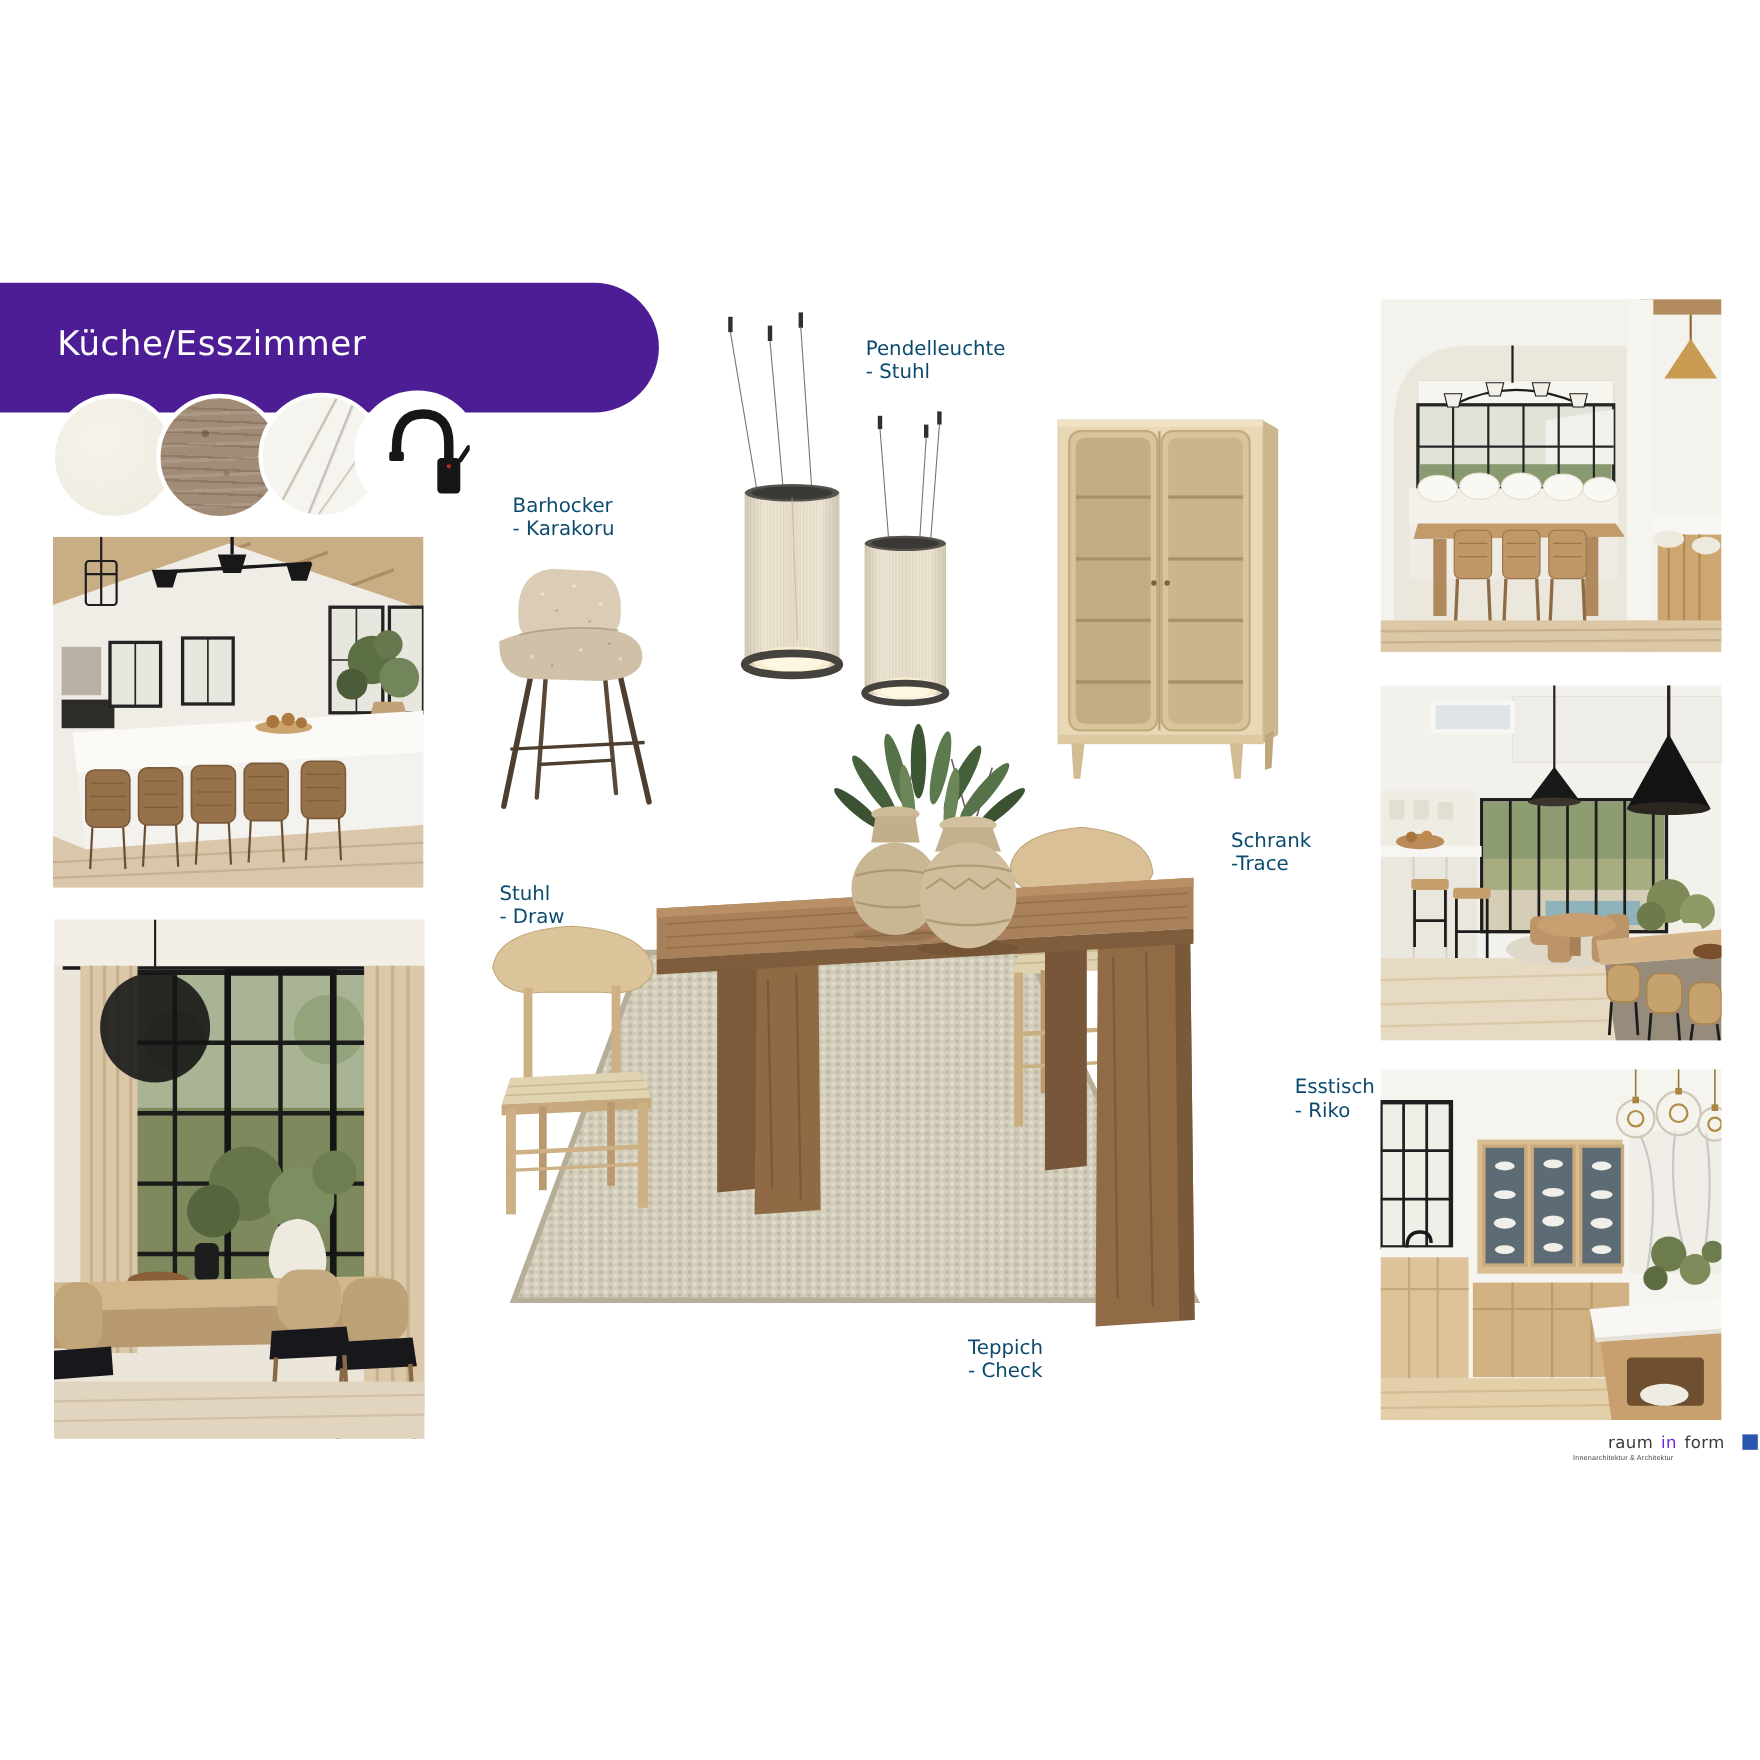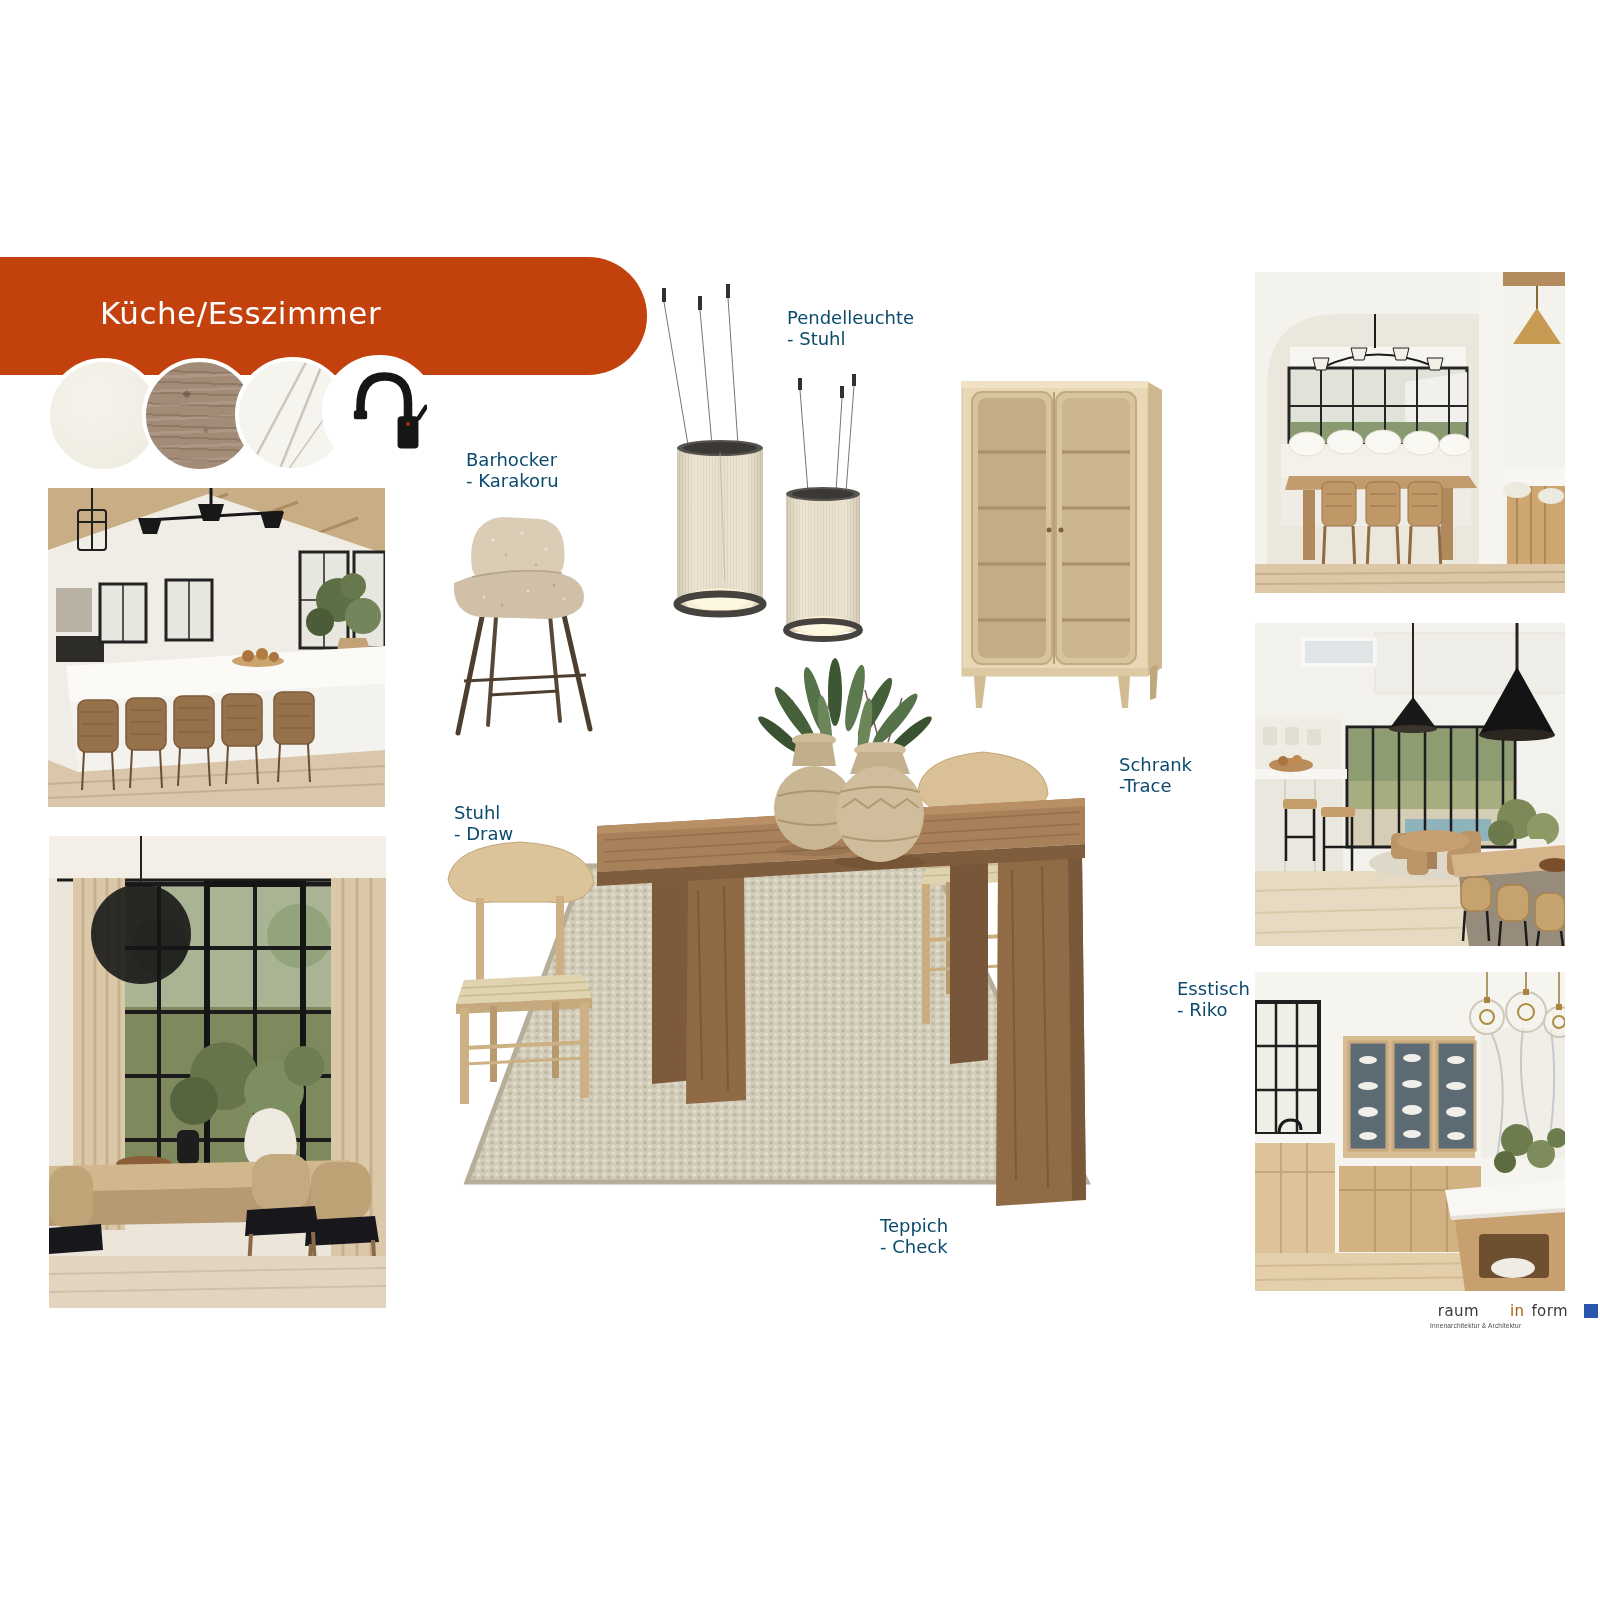--- a/index.html
+++ b/index.html
@@ -37,21 +37,21 @@
             font-size:15px;color:#3a3a3a;letter-spacing:.4px;}
   .logo-square{width:14px;height:14px;margin-left:9px;display:inline-block;background:#2a55ae;}
   .logo-sub{font-family:"Liberation Sans",sans-serif;font-size:6.5px;color:#4a4a4a;
             margin-top:2px;letter-spacing:.2px;}
 </style>
 </head>
 <body>
 
 <div id="board">
 
-  <div class="banner" style="background-color: #c2410c; padding-left: 48px;">
+  <div class="banner" style="background-color: #4c1d95;">
     <h1 class="banner-title">Küche/Esszimmer</h1>
   </div>
 
   <div class="swatch swatch-cream" style="left: 46px; top: 358px; background-color: rgb(242, 239, 231);"></div>
   <div class="swatch swatch-wood" style="left: 142px; top: 358px; background-color: rgb(162, 140, 119);"></div>
   <div class="swatch swatch-marble" style="left: 235px; top: 357px; background-color: rgb(246, 244, 239);"></div>
   <div class="swatch swatch-faucet" style="left: 322px; top: 355px; background-color: rgb(255, 255, 255);">
     <svg viewBox="0 0 100 100" width="95" height="95">
       <path d="M30,52 L30,44 Q30,12 55,12 Q80,12 80,40 L80,58" fill="none" stroke="#161616" stroke-width="9"></path>
       <rect x="23" y="48" width="14" height="9" rx="2" fill="#161616"></rect>
@@ -749,20 +749,20 @@
     <span>- Riko</span>
   </div>
   <div class="label label-center" style="left:880px;top:1215px;width:164px;">
     <span>Teppich</span>
     <span>- Check</span>
   </div>
 
   <div class="logo">
     <div class="logo-row">
       <span>raum</span>
-      <span style="color: #a16207; margin-left: 24px;">in</span>
+      <span style="color: #6d28d9;">in</span>
       <span>form</span>
       <span class="logo-square" style="background-color: rgb(42, 85, 174);"></span>
     </div>
     <div class="logo-sub">Innenarchitektur &amp; Architektur</div>
   </div>
 
 </div>
 
 </body></html>

